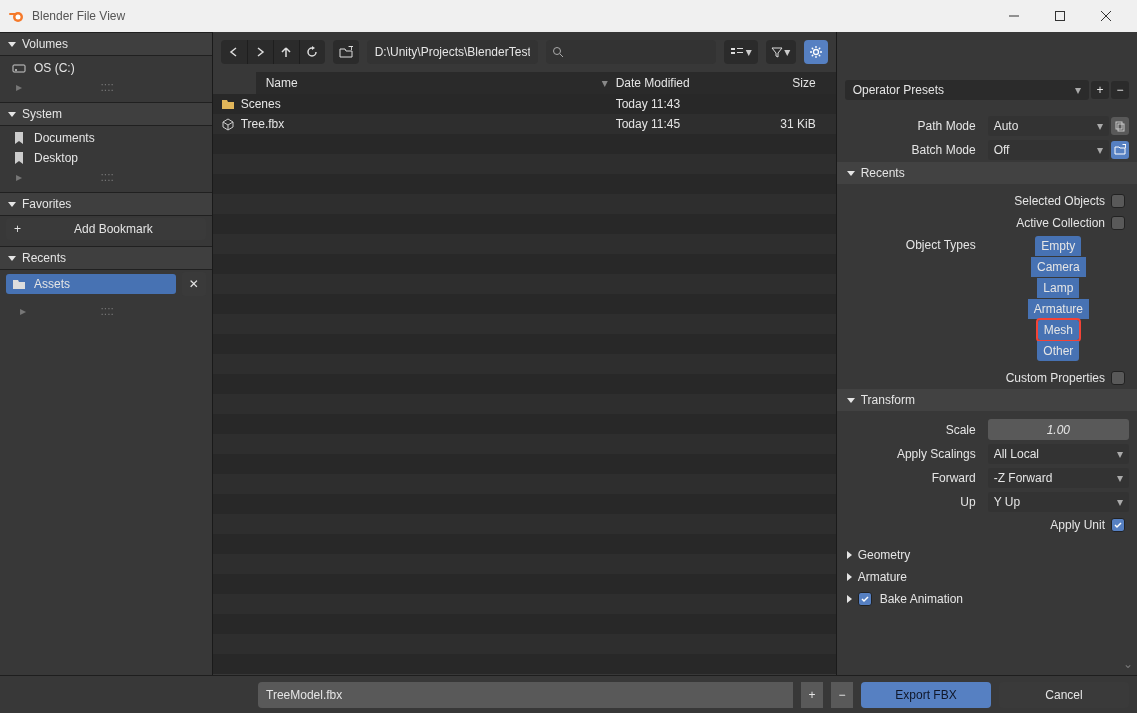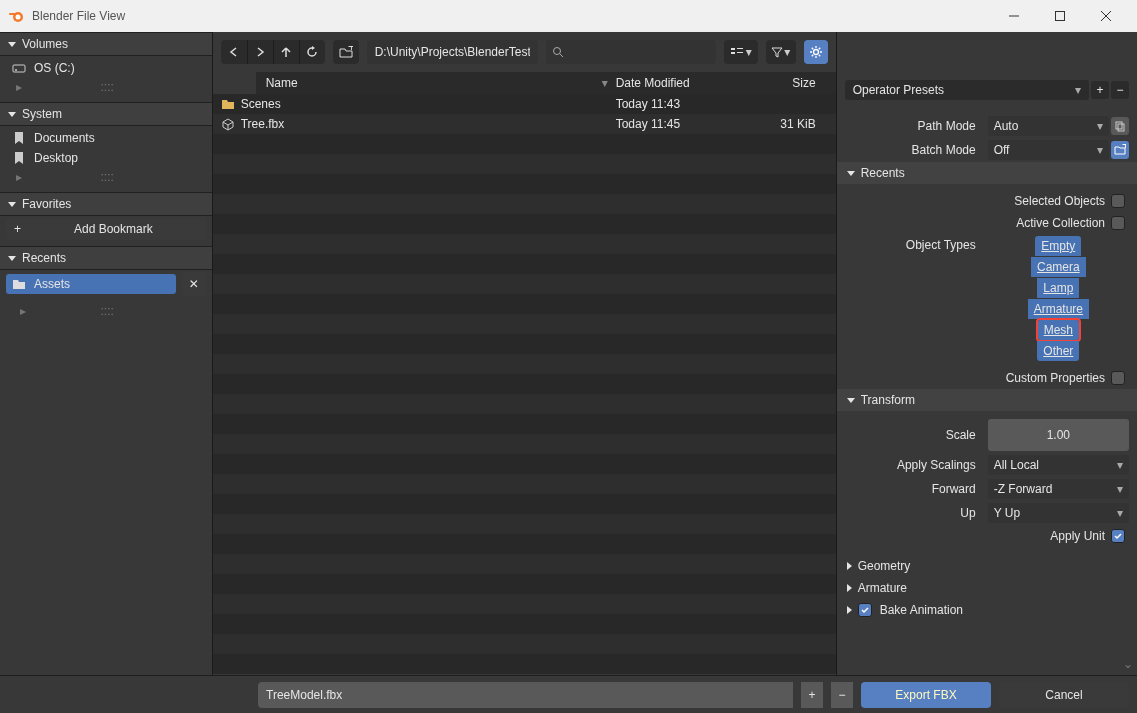--- a/index.html
+++ b/index.html
@@ -62,38 +62,38 @@
   .fr-size { width:90px; text-align:right; padding-right:20px;}
   
   .options { width: 343px; background: var(--bg-main); display:flex; flex-direction:column; overflow:hidden; border-left:1px solid var(--border-color);}
   .opt-toolbar-space { height:44px; }
   .opt-row { display:flex; align-items:center; padding:2px 8px 2px 0; gap:6px; min-height:22px;}
   .opt-label { width:145px; text-align:right; padding-right:6px; color:var(--fg-light);}
   .opt-control { flex:1;align-items:center; }
   .opt-checkbox { width:14px; height:14px; border:1px solid #222; background:#595959; border-radius:3px; display:flex; align-items:center; justify-content:center; margin-right:2px;}
   .opt-checkbox.checked { background: var(--accent-blue);}
   .select { background:var(--bg-input-dark); border-radius:3px; padding:2px 6px; display:flex; align-items:center; justify-content:space-between; height:20px; color:var(--fg-light);}
-  .numfield { background:var(--bg-input); border-radius:3px; padding:2px 6px; display:flex; align-items:center; justify-content:center; height:32px; color:var(--fg-light);}
-  .type-list { display:flex; flex-direction:column; gap:1px;text-decoration:underline;}
+  .numfield { background:var(--bg-input); border-radius:3px; padding:2px 6px; display:flex; align-items:center; justify-content:center; height:21px; color:var(--fg-light);font-style:italic;}
+  .type-list { display:flex; flex-direction:column; gap:1px;}
   .type-item { background:var(--bg-input); padding:2px 6px; height:20px; display:flex; align-items:center;}
   .type-item.sel { background: var(--bg-selected);}
   .type-item:first-child{border-top-left-radius:3px;border-top-right-radius:3px;}
   .type-item:last-child{border-bottom-left-radius:3px;border-bottom-right-radius:3px;}
   .section-head { display:flex; align-items:center; gap:6px; padding:4px 10px; background:#424242;}
   .red-box { outline:2px solid var(--red-highlight); outline-offset:0px; border-radius:2px;}
   .presets-bar { display:flex; align-items:center; gap:2px; padding:4px 8px;}
   .presets-select { flex:1; background:#2b2b2b; border-radius:3px; padding:3px 8px; display:flex; justify-content:space-between; align-items:center;}
   .small-btn { width:18px; height:18px; background:#2b2b2b; border-radius:3px; display:flex; align-items:center; justify-content:center; color:var(--fg-light);}
   .options-scroll-ind { position:absolute; right:4px; bottom:4px; color:#777;}
   
   .bottombar { height:38px; background: var(--bg-main); display:flex; align-items:center; padding:0 8px; gap:8px; border-top:1px solid #1e1e1e;}
   .filename { flex:1; background:var(--bg-input); border:none; border-radius:4px 0 0 4px; padding:6px 8px; color:var(--fg-light); height:26px;}
   .pm-btn { width:22px; height:26px; background:var(--bg-input); display:flex; align-items:center; justify-content:center;}
   .pm-btn:last-of-type { border-radius: 0 4px 4px 0;}
-  .primary-btn { width:130px; height:26px; background: var(--accent-blue); border-radius:4px; display:flex; align-items:center; justify-content:center; color:#fef9c3;}
+  .primary-btn { width:130px; height:26px; background: var(--accent-blue); border-radius:4px; display:flex; align-items:center; justify-content:center; color:#0f172a;}
   .secondary-btn { width:130px; height:26px; background:#3a3a3a; border-radius:4px; display:flex; align-items:center; justify-content:center;}
   svg { display:block; }
   .collapsed-head { display:flex; align-items:center; gap:6px; padding:4px 10px;}
 </style>
 </head>
 <body>
 
 <div class="window">
 
   <div class="titlebar">

